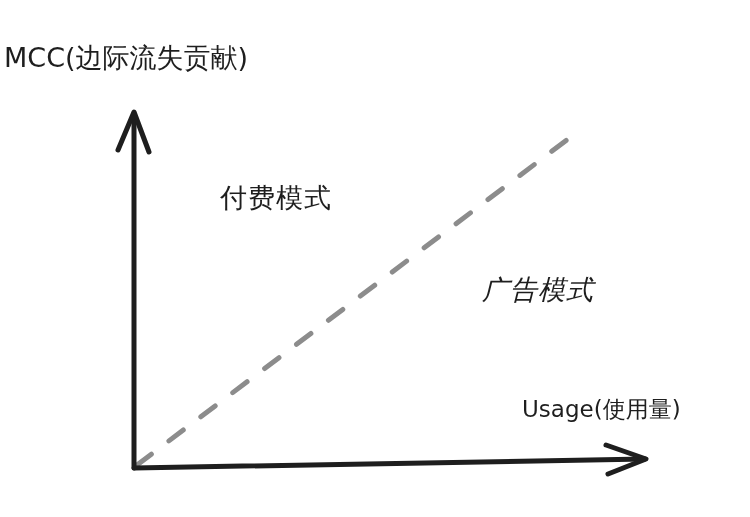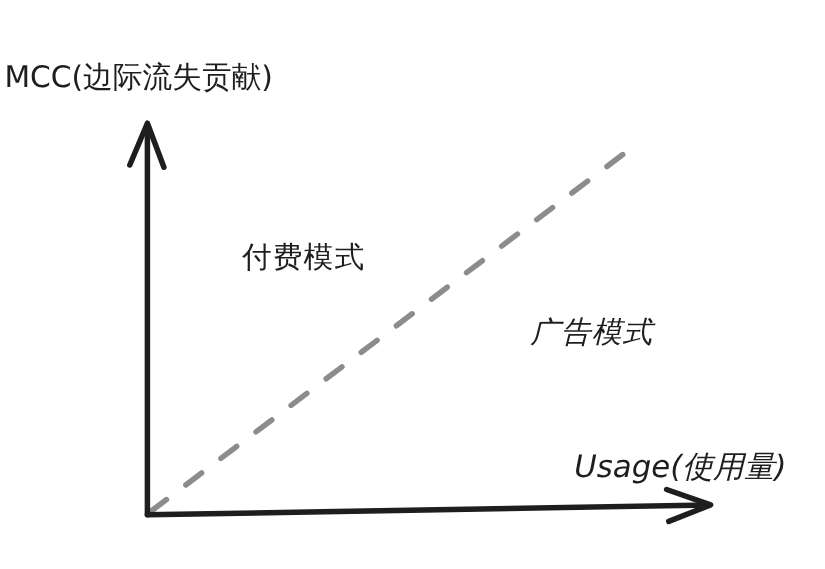--- a/index.html
+++ b/index.html
@@ -1,23 +1,23 @@
 <!DOCTYPE html>
 <html><head>
   <meta charset="utf-8">
   <style>
     html, body { margin: 0; padding: 0; background: #ffffff; }
     body { width: 750px; height: 517px; position: relative; overflow: hidden;
            font-family: "DejaVu Sans", sans-serif; color: #222; }
     svg.canvas { position: absolute; left: 0; top: 0; }
-    .label { position: absolute; white-space: nowrap; color: #1e1e1e; margin-top: 12px; }
+    .label { position: absolute; white-space: nowrap; color: #1e1e1e; }
     .y-label { left: 4px; top: 40px; font-size: 27px; }
-    .x-label { left: 522px; top: 394px; font-size: 28px; font-style: italic; }
+    .x-label { left: 522px; top: 394px; font-size: 23px; }
     .region { font-size: 27px; letter-spacing: 1px; }
-    .paid { left: 220px; top: 204px; font-family: Liberation Serif, serif; }
+    .paid { left: 220px; top: 180px; font-family: Liberation Serif, serif; }
     .ad { left: 482px; top: 272px; font-style: italic; }
   </style>
 </head>
 <body>
 
 <svg class="canvas" width="750" height="517" viewBox="0 0 750 517">
 
   <line x1="137" y1="465" x2="580" y2="130" stroke="#8c8c8c" stroke-width="5" stroke-linecap="round" stroke-dasharray="18 22"></line>
 
   <g>

